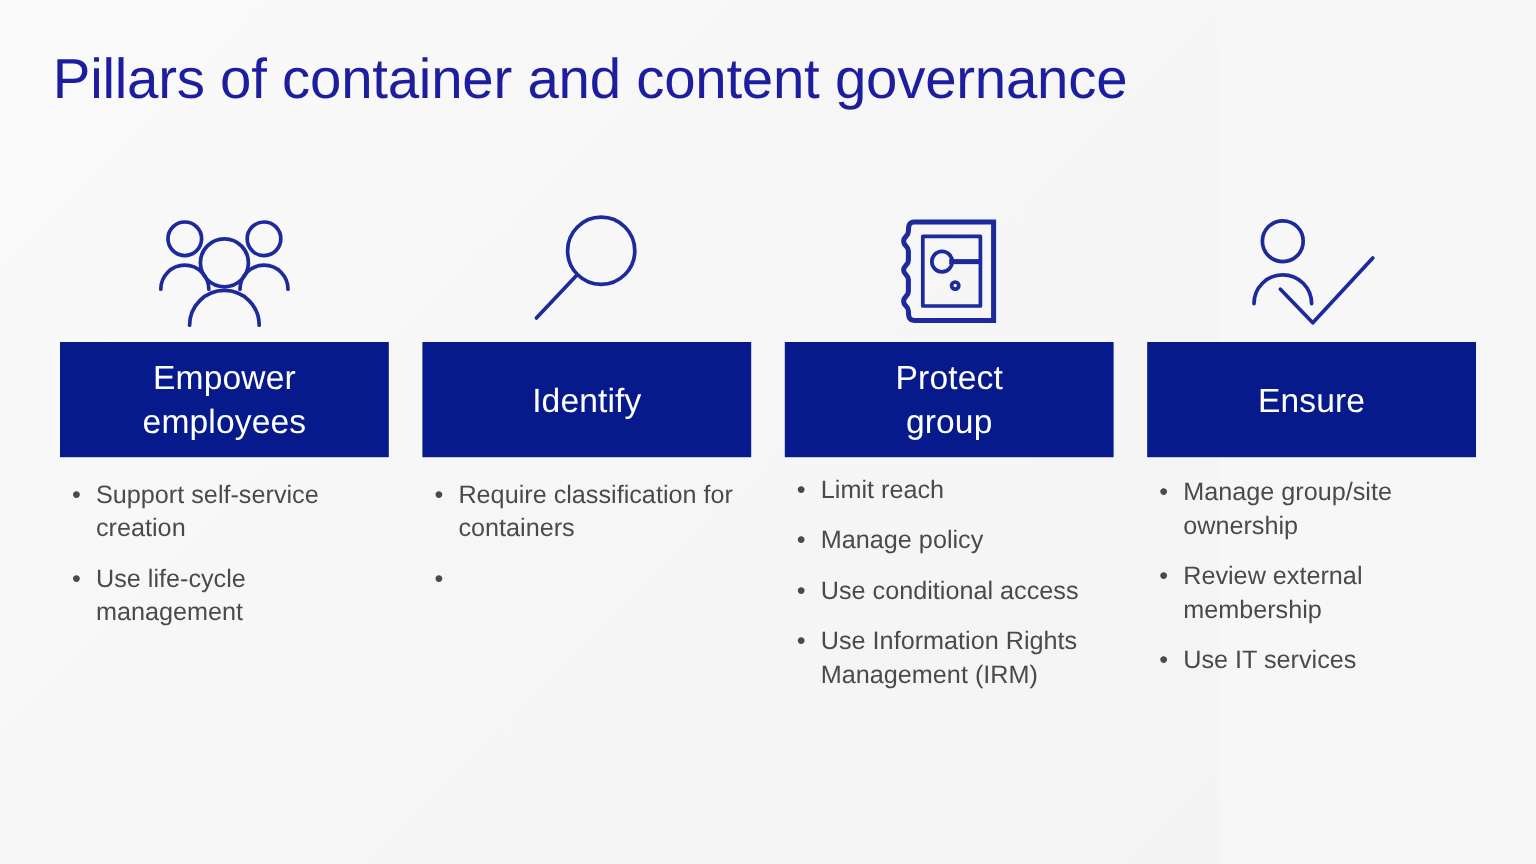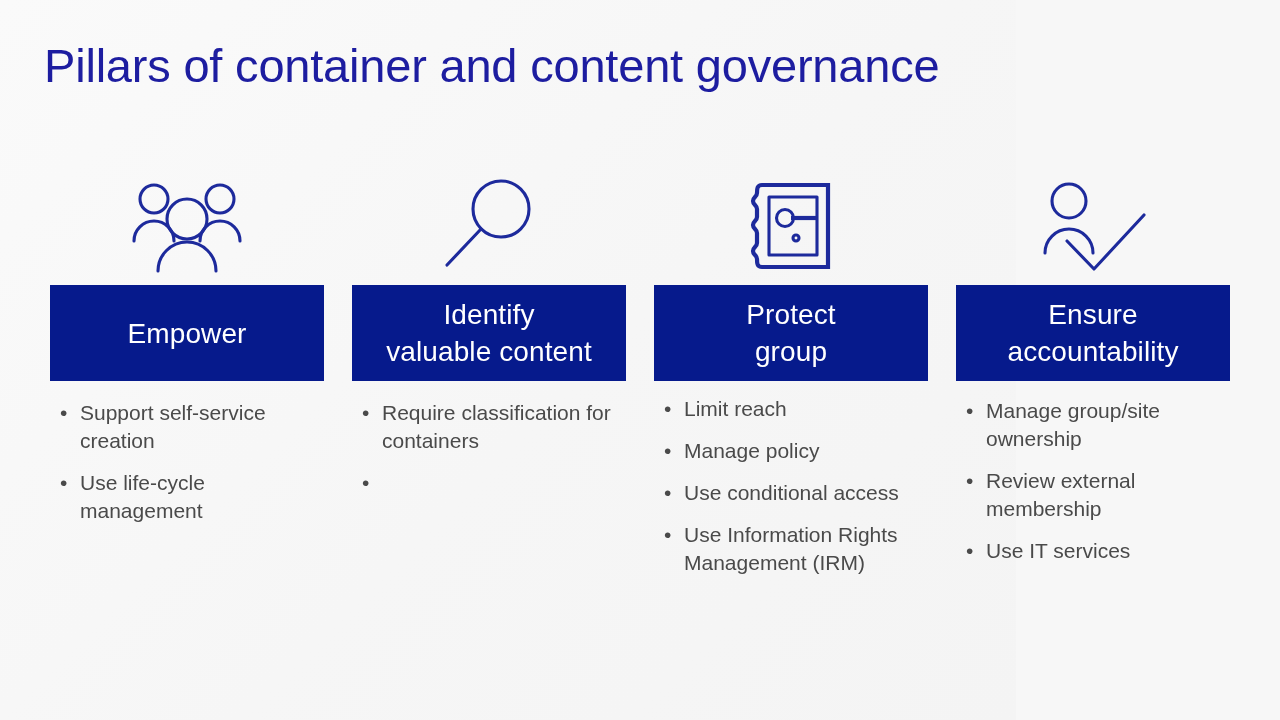--- a/index.html
+++ b/index.html
@@ -148,39 +148,39 @@
           <circle class="icon-stroke" cx="88" cy="22" r="14"></circle>
           <path class="icon-stroke" d="M68 64 a20 20 0 0 1 40 0"></path>
 
           <circle class="icon-stroke" cx="55" cy="42" r="20"></circle>
           <path class="icon-stroke" d="M26 94 a29 29 0 0 1 58 0"></path>
         </svg>
       </div>
       <div class="header-bar">
         <div class="header-text">
           <span>Empower</span>
+          <span class="line2">employees</span>
         </div>
       </div>
       <ul class="bullets">
         <li><span class="dot">•</span><span>Support self-service creation</span></li>
         <li><span class="dot">•</span><span>Use life-cycle management</span></li>
       </ul>
     </div>
 
     <div class="column col-2">
       <div class="icon-wrap">
         <svg width="100" height="96" viewBox="0 0 100 96" aria-hidden="true">
           <circle class="icon-stroke" cx="62" cy="32" r="28"></circle>
           <line class="icon-stroke" x1="42" y1="52" x2="8" y2="88"></line>
         </svg>
       </div>
       <div class="header-bar">
         <div class="header-text">
           <span>Identify</span>
-          <span class="line2">valuable  content</span>
         </div>
       </div>
       <ul class="bullets">
         <li><span class="dot">•</span><span>Require classification for containers</span></li>
         <li><span class="dot">•</span></li>
       </ul>
     </div>
 
     <div class="column col-3">
       <div class="icon-wrap">
@@ -228,21 +228,20 @@
           <circle class="icon-stroke" cx="35" cy="24" r="17"></circle>
 
           <path class="icon-stroke" d="M11 76 a24 24 0 0 1 48 0"></path>
 
           <polyline class="icon-stroke" points="33,64 60,92 110,38"></polyline>
         </svg>
       </div>
       <div class="header-bar">
         <div class="header-text">
           <span>Ensure</span>
-          <span class="line2">accountability</span>
         </div>
       </div>
       <ul class="bullets">
         <li><span class="dot">•</span><span>Manage group/site ownership</span></li>
         <li><span class="dot">•</span><span>Review external membership</span></li>
         <li><span class="dot">•</span><span>Use IT services</span></li>
       </ul>
     </div>
 
   </div>

